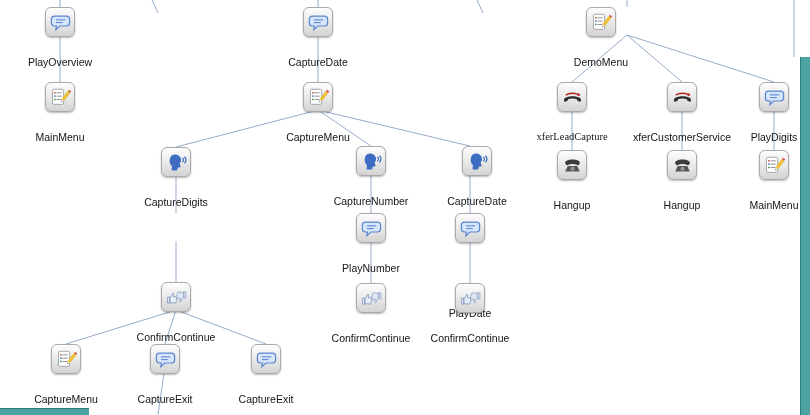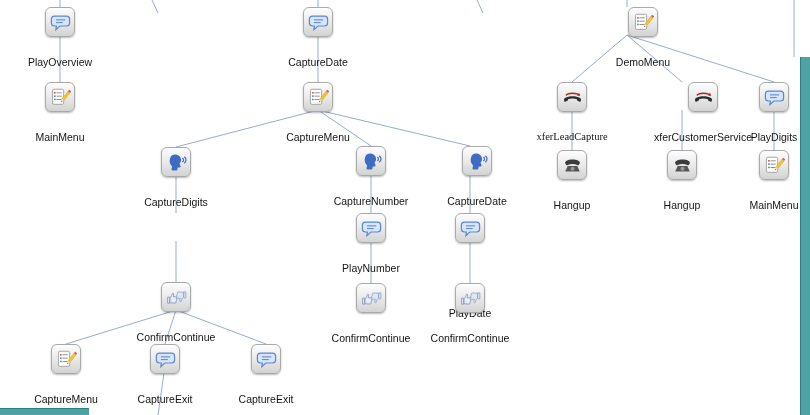--- a/index.html
+++ b/index.html
@@ -249,21 +249,21 @@
               <path d="M5 18.5 V12.3 c1.6-1.2 2.4-3 2.7-4.9 .2-1 1.8-.9 1.8 .2 0 1.2-.2 2.4-.6 3.5 h3.6 c1.6 0 1.6 2 .2 2.2 1.2 .3 1 1.9-.2 2.1 .9 .4 .7 1.8-.4 1.9 .6 .5 .3 1.6-.6 1.6 z"></path>
             </g>
             <g fill="#e0e7f2" stroke="#8aa0c6" stroke-width="1" transform="rotate(180 17.8 12)">
               <path d="M11 11.5 h2.6 v7.5 H11 z"></path>
               <path d="M14 18.5 V12.3 c1.6-1.2 2.4-3 2.7-4.9 .2-1 1.8-.9 1.8 .2 0 1.2-.2 2.4-.6 3.5 h3.6 c1.6 0 1.6 2 .2 2.2 1.2 .3 1 1.9-.2 2.1 .9 .4 .7 1.8-.4 1.9 .6 .5 .3 1.6-.6 1.6 z"></path>
             </g>
           </svg>
         </div>
         <div class="node-label" style="color: rgb(20, 20, 20);">ConfirmContinue</div>
       </div>
-      <div class="flow-node" style="left: 573px; top: 7px; justify-content: center;">
+      <div class="flow-node" style="left: 531px; top: 7px; justify-content: center;">
         <div class="icon-box">
           <svg viewBox="0 0 24 24">
             <rect x="2.8" y="2.6" width="12.8" height="17.2" rx="1.6" fill="#ffffff" stroke="#9b9b9b" stroke-width="1"></rect>
             <circle cx="5.6" cy="6.6" r="1" fill="#b6452c"></circle>
             <rect x="7.4" y="6.1" width="6" height="1.1" fill="#8f8f8f"></rect>
             <circle cx="5.6" cy="10.4" r="1" fill="#3f6fb5"></circle>
             <rect x="7.4" y="9.9" width="6" height="1.1" fill="#8f8f8f"></rect>
             <circle cx="5.6" cy="14.2" r="1" fill="#4c9a50"></circle>
             <rect x="7.4" y="13.7" width="6" height="1.1" fill="#8f8f8f"></rect>
             <g transform="rotate(38 17.5 11)">
@@ -289,21 +289,21 @@
       <div class="flow-node" style="left: 502px; top: 150px;">
         <div class="icon-box">
           <svg viewBox="0 0 24 24">
             <path d="M3.5 9.2 C3.5 6.8 7 5.2 12 5.2 s8.5 1.6 8.5 4 l-1.2 1.9 c-.4 .6-1.2 .8-1.9 .4 -3.2-1.7-7.6-1.7-10.8 0 -.7 .4-1.5 .2-1.9-.4 z" fill="#3c3c3c"></path>
             <path d="M6.5 12.5 h11 l2.8 6.3 H3.7 z" fill="#555555"></path>
             <circle cx="12" cy="15.8" r="2.3" fill="#9a9a9a"></circle>
           </svg>
         </div>
         <div class="node-label" style="color: rgb(20, 20, 20);">Hangup</div>
       </div>
-      <div class="flow-node" style="left: 633px; top: 82px; justify-content: center;">
+      <div class="flow-node" style="left: 612px; top: 82px; justify-content: center;">
         <div class="icon-box">
           <svg viewBox="0 0 24 24">
             <path d="M4.5 9.5 C6.5 6.2 17.5 6.2 19.5 9.5" stroke="#b3241f" stroke-width="1.7" fill="none"></path>
             <path d="M19.4 6.6 l1.5 3.5 -3.7-.4 z" fill="#b3241f"></path>
             <path d="M3.2 17 c-1.3-1.3-1.3-3.3 .2-4.3 4.4-3 12.8-3 17.2 0 1.5 1 1.5 3 .2 4.3 l-2.9-1.2 c-.7-.3-1-1.1-.7-1.8 -3.1-1.3-7.3-1.3-10.4 0 .3 .7 0 1.5-.7 1.8 z" fill="#2e2e2e"></path>
           </svg>
         </div>
         <div class="node-label" style="color: rgb(20, 20, 20);">xferCustomerService</div>
       </div>
       <div class="flow-node" style="left: 612px; top: 150px;">

